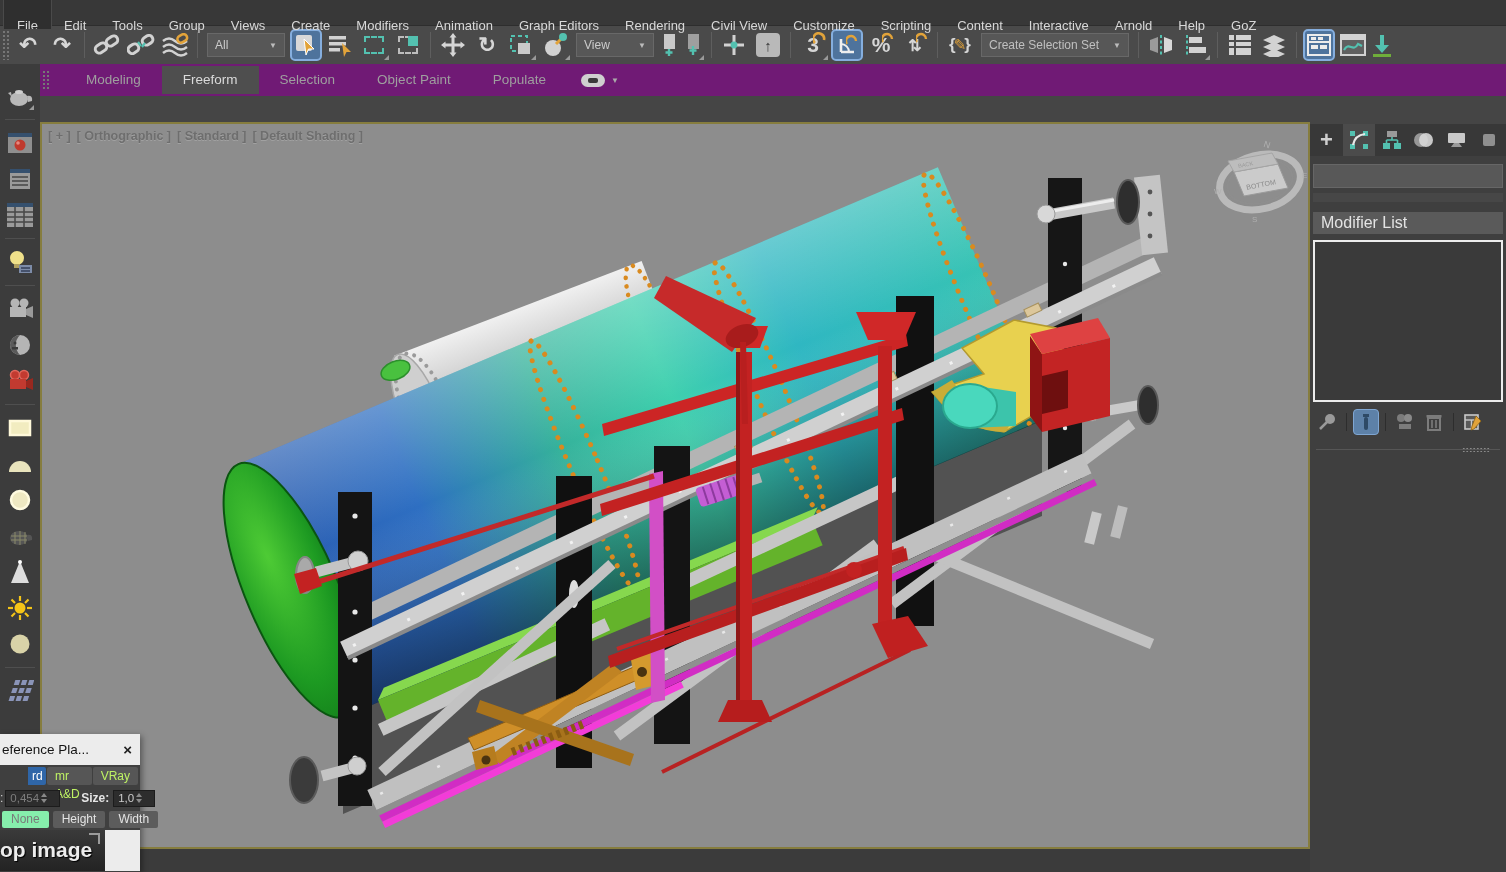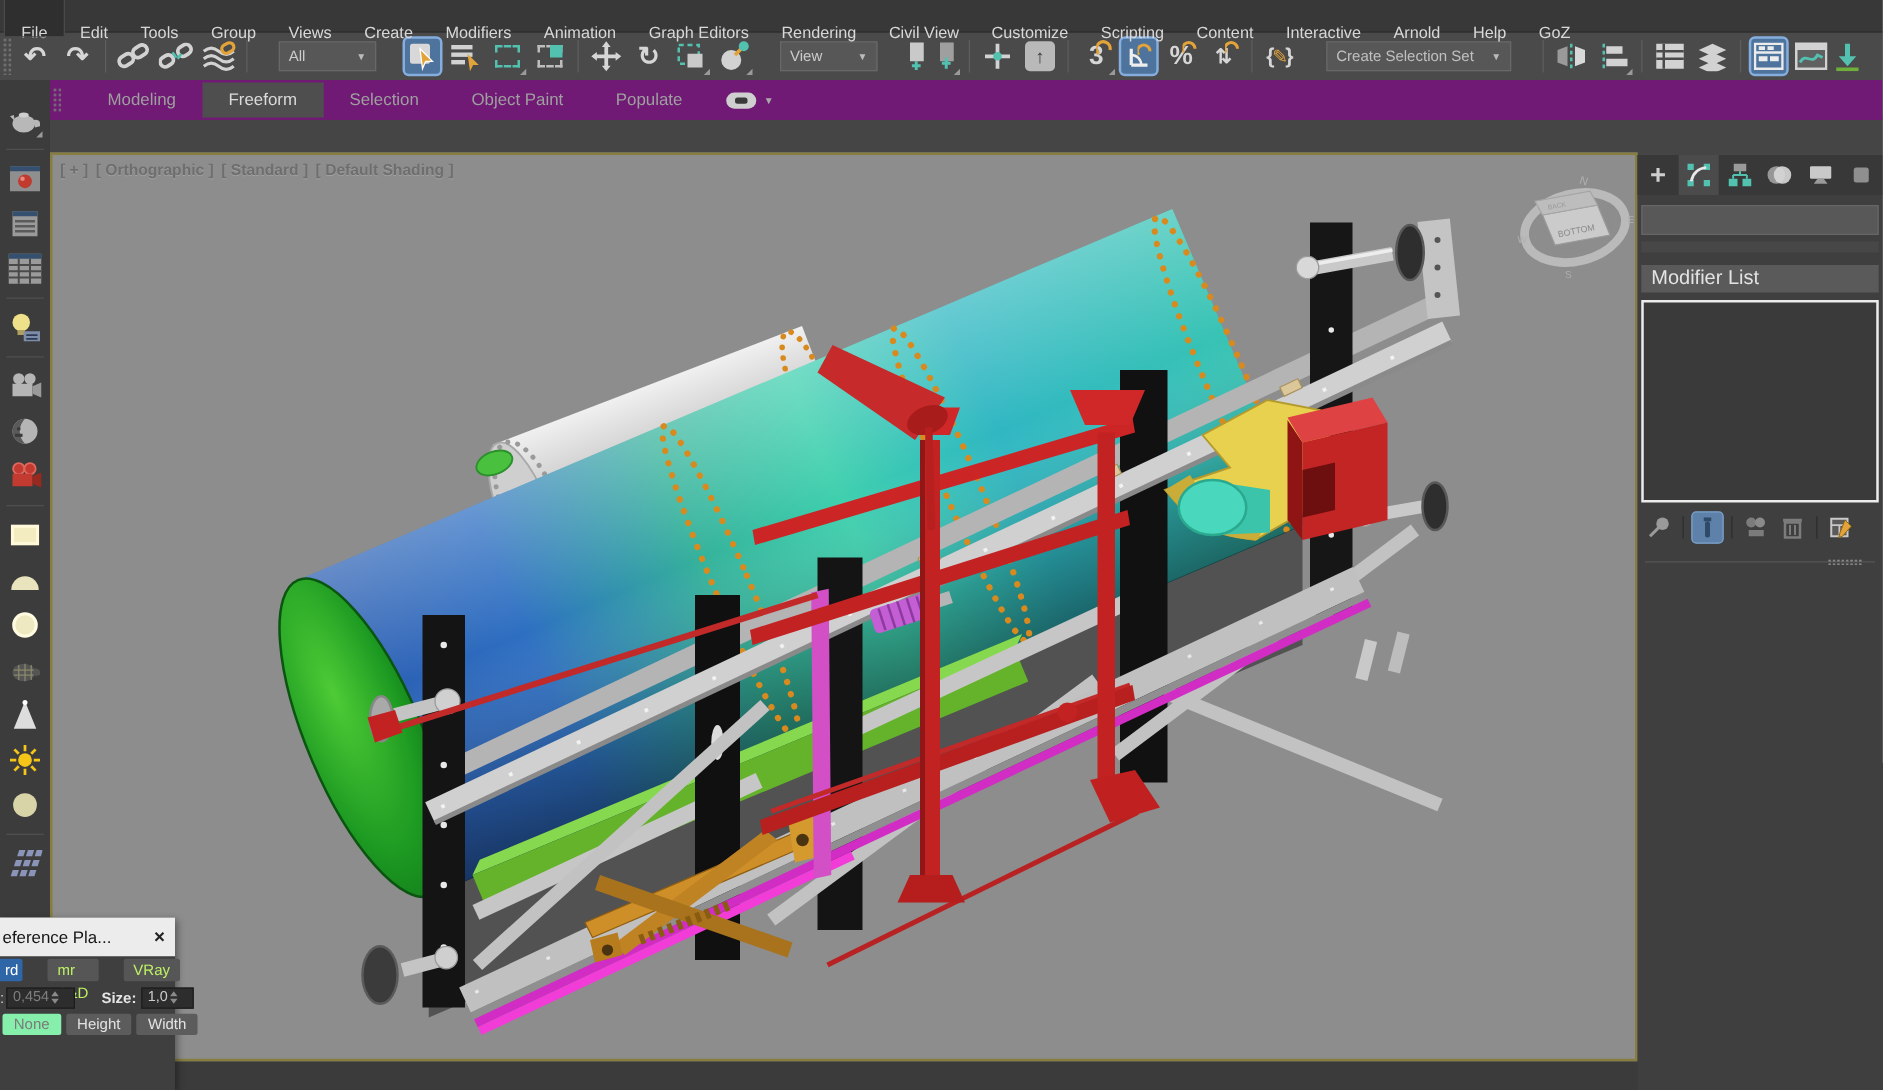--- a/index.html
+++ b/index.html
@@ -18,21 +18,21 @@
   .toolbar { position:absolute; top:26px; left:0; width:1506px; height:38px;
              background:#4a4a4a; display:flex; align-items:center; z-index:29; overflow:hidden; }
   .grip { width:7px; height:30px; margin:0 2px;
           background-image:radial-gradient(#767676 1px, transparent 1.2px); background-size:4px 4px; }
   .tbtn { width:32px; height:32px; min-width:32px; display:flex; align-items:center; justify-content:center;
           margin:0 1px; color:#d9d9d9; position:relative; }
   .tbtn.small { width:22px; min-width:22px; }
   .tbtn.active { background:#4e739c; border:2px solid #85aede; border-radius:5px; }
   .tsep { width:1px; height:26px; min-width:1px; background:#5e5e5e; margin:0 5px; }
   .tb-dd { height:24px; background:#575757; border:1px solid #686868; color:#cccccc; font-size:12px;
-           display:flex; align-items:center; padding:0 7px; margin:0 20px; white-space:nowrap; }
+           display:flex; align-items:center; padding:0 7px; margin:0 4px; white-space:nowrap; }
   .tb-dd .caret { font-size:8px; color:#bbb; margin-left:10px; }
   .dd-filter { width:78px; justify-content:space-between; }
   .dd-coord  { width:78px; justify-content:space-between; }
   .dd-selset { width:148px; justify-content:space-between; color:#c0c0c0; }
   .glyph20 { font-size:21px; font-weight:bold; color:#d6d6d6; }
   .glyph16 { font-size:16px; font-weight:bold; color:#d6d6d6; }
   .hook { position:absolute; top:3px; right:2px; }
   .corner-tri { position:absolute; right:1px; bottom:1px; width:0; height:0;
                 border-left:5px solid transparent; border-bottom:5px solid #9a9a9a; }
   .upbtn { width:24px; height:24px; background:#b9b9b9; border-radius:4px; color:#3a3a3a;
@@ -83,21 +83,21 @@
   .cp-divider { margin:10px 6px 0 6px; border-top:1px solid #565656; position:relative; }
   .cp-dots { position:absolute; right:10px; top:-3px; width:28px; height:5px;
              background-image:radial-gradient(#8a8a8a 0.8px, transparent 1px); background-size:3.5px 3px; }
 
   
   .refdialog { position:absolute; left:0; top:734px; width:140px; height:138px; z-index:40;
                background:#3f3f3f; box-shadow:2px 2px 6px rgba(0,0,0,0.4); font-size:12px; }
   .rd-title { height:31px; background:#ececec; color:#141414; display:flex; align-items:center;
               font-size:13.5px; padding-left:2px; }
   .rd-close { margin-left:auto; margin-right:8px; color:#222; font-size:15px; font-weight:bold; }
-  .rd-tabs { height:22px; display:flex; align-items:center; gap:20px; padding:1px 2px 1px 0; }
+  .rd-tabs { height:22px; display:flex; align-items:center; gap:1px; padding:1px 2px 1px 0;margin-left:28px; }
   .rd-tab { height:18px; background:#565656; color:#bef264; border-radius:2px; padding:0 8px; line-height:18px; }
   .rd-tab.frag { background:#2f66a8; color:#fff; width:18px; padding:0 4px; border-radius:0 2px 2px 0; }
   .rd-fields { height:22px; display:flex; align-items:center; gap:2px; padding-left:0; }
   .rd-label-frag { color:#cfcfcf; }
   .rd-spin { height:17px; background:#2d2d2d; border:1px solid #1c1c1c; display:flex; align-items:center;
              padding:0 12px 0 4px; }
   .rd-spin .val { font-size:11.5px; }
   .rd-spin .arrows { display:flex; flex-direction:column; margin-left:2px; }
   .rd-spin .arrows i { display:block; width:0; height:0; border-left:3.5px solid transparent; border-right:3.5px solid transparent; }
   .rd-spin .arrows i.up { border-bottom:4px solid #8a8a8a; margin-bottom:1.5px; }
@@ -866,13 +866,18 @@
           <i class="up"></i>
           <i class="dn"></i>
         </span>
     </span>
   </div>
   <div class="rd-buttons">
     <span class="rd-btn disabled">None</span>
     <span class="rd-btn">Height</span>
     <span class="rd-btn">Width</span>
   </div>
+  <div class="rd-drop">
+    <span class="rd-drop-text">op image</span>
+    <span class="rd-corner"></span>
+    <span class="rd-white"></span>
+  </div>
 </div>
 
 </body></html>

